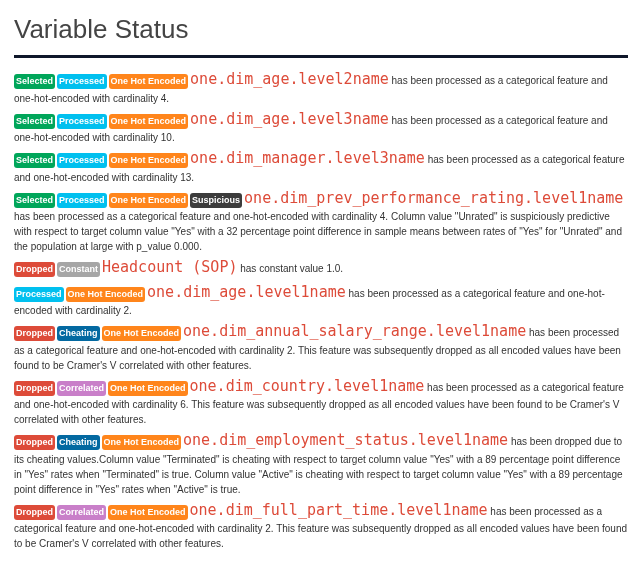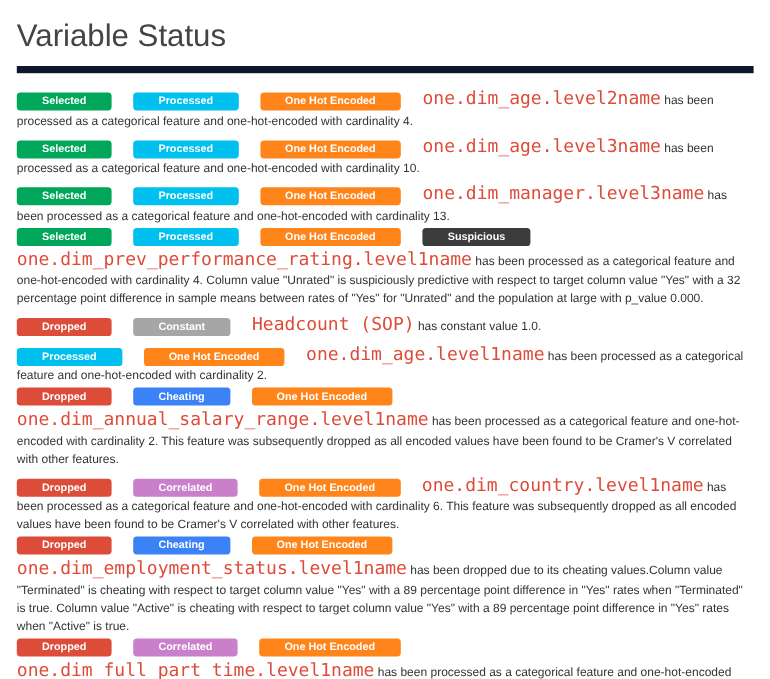--- a/index.html
+++ b/index.html
@@ -1,25 +1,25 @@
 <!DOCTYPE html>
 <html><head>
 <meta charset="utf-8">
 <style>
 body{font-family:"Helvetica Neue",Helvetica,Arial,sans-serif;font-size:10px;color:#333;margin:0;padding:10px 14px;background:#fff;width:614px;line-height:1.5}
-h2{font-size:26px;font-weight:400;color:#444;margin:0 0 10px 0;border-bottom:6px solid #0f172a;padding-bottom:6px}
+h2{font-size:26px;font-weight:400;color:#444;margin:0 0 10px 0;border-bottom:3px solid #0f172a;padding-bottom:6px}
 .row{margin-bottom:2px;word-wrap:break-word}
-.badge{display:inline-block;font-size:9px;font-weight:700;color:#fff;border-radius:3px;padding:1px 21px;margin-right:18px;line-height:13px;white-space:nowrap;vertical-align:baseline}
+.badge{display:inline-block;font-size:9px;font-weight:700;color:#fff;border-radius:3px;padding:1px 2px;margin-right:2px;line-height:13px;white-space:nowrap;vertical-align:baseline}
 .b-selected{background:#00a65a}
 .b-processed{background:#00c0ef}
 .b-ohe{background:#ff851b}
 .b-suspicious{background:#3c3c3c}
 .b-dropped{background:#dd4b39}
 .b-correlated{background:#c97fc9}
-.b-cheating{background:#3b82f6}
+.b-cheating{background:#0369a1}
 .b-constant{background:#a6a6a6}
 .var{color:#dd4b39;font-family:Menlo,Consolas,monospace;font-size:15px}
 .txt{color:#333}
 </style>
 </head>
 <body>
 
 <h2>Variable Status</h2>
 <div id="rows">
     <div class="row"><span class="badge b-selected">Selected</span><span class="badge b-processed">Processed</span><span class="badge b-ohe">One Hot Encoded</span><span class="var">one.dim_age.level2name</span><span class="txt"> has been processed as a categorical feature and one-hot-encoded with cardinality 4.</span></div>

